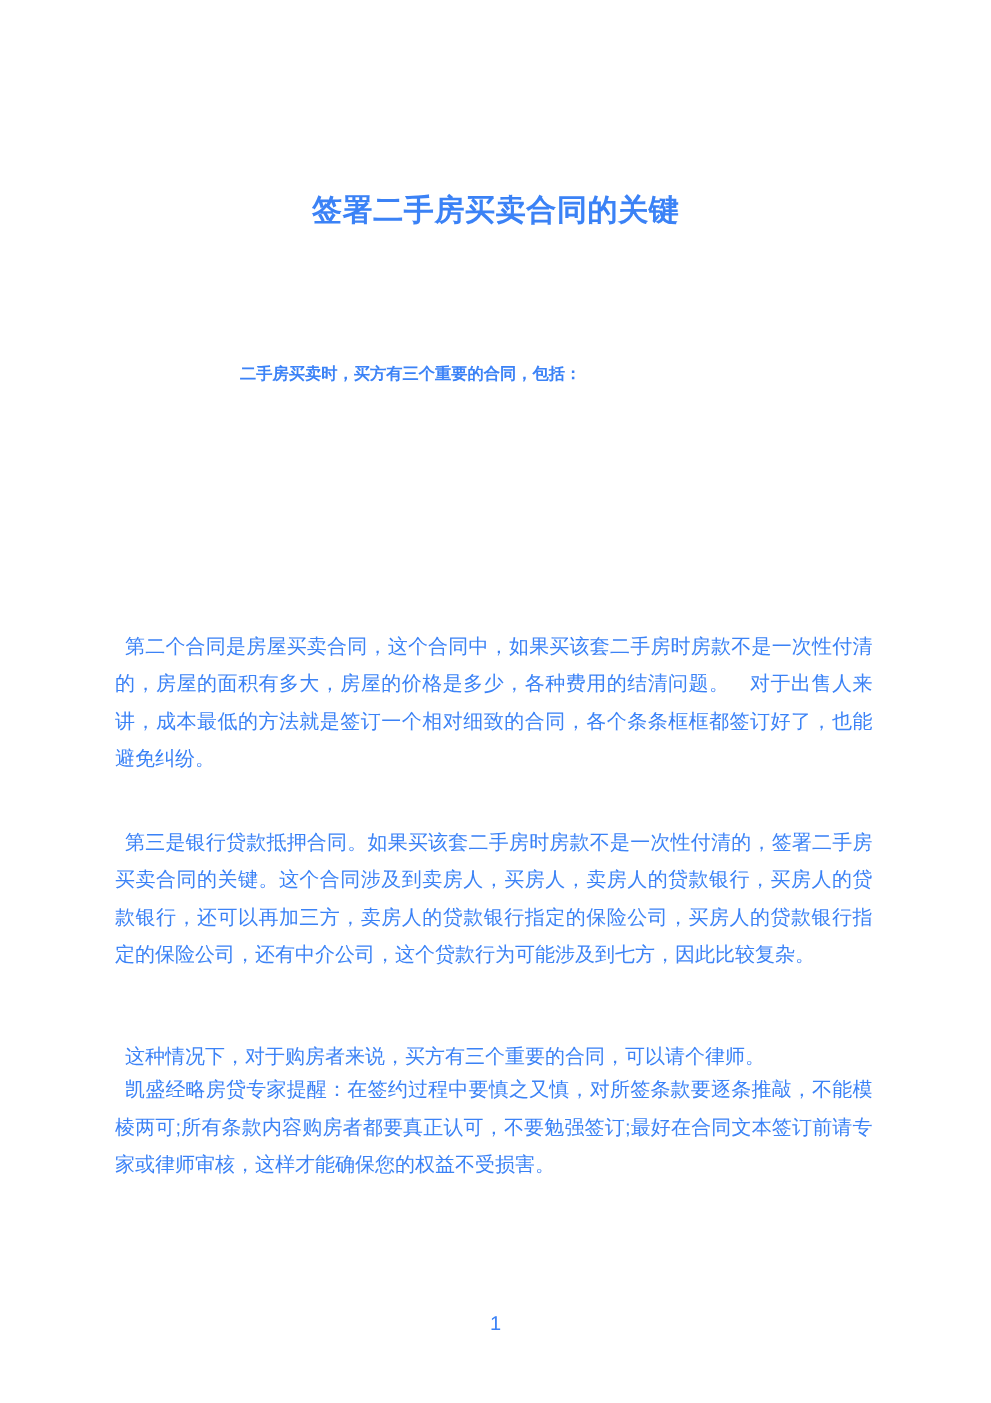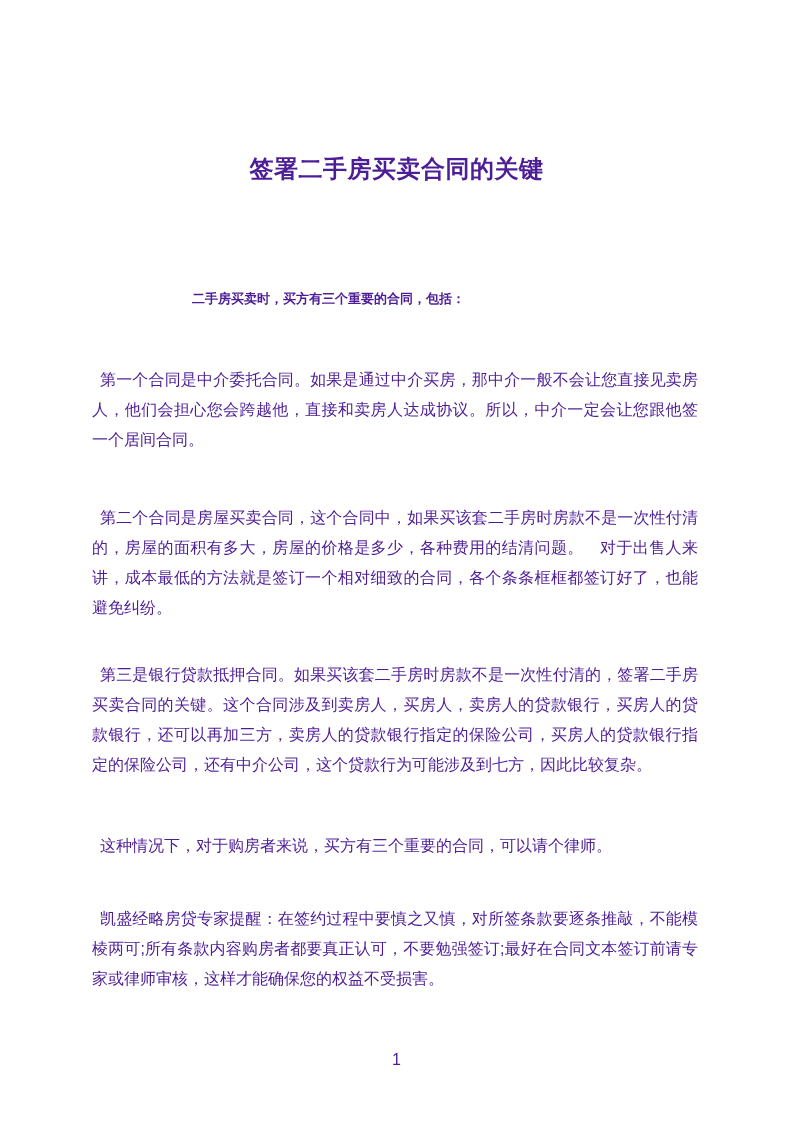--- a/index.html
+++ b/index.html
@@ -6,21 +6,21 @@
     margin: 0;
     padding: 0;
     background: #ffffff;
   }
   .page {
     position: relative;
     width: 793px;
     height: 1122px;
     background: #ffffff;
     font-family: "Liberation Sans", sans-serif;
-    color: #4c1d95;
+    color: #3b82f6;
     overflow: hidden;
   }
   .doc-title {
     position: absolute;
     top: 138px;
     left: 0;
     width: 100%;
     text-align: center;
     font-size: 24px;
     font-weight: bold;
@@ -45,41 +45,40 @@
     font-size: 16px;
     line-height: 30px;
     text-align: justify;
     text-indent: 8px;
     font-weight: normal;
   }
   .para-1 { top: 365px; }
   .para-2 { top: 503px; }
   .para-3 { top: 660px; }
   .para-4 { top: 831px; }
-  .para-5 { top: 904px; }
+  .para-5 { top: 858px; }
   .page-number {
     position: absolute;
     top: 1050px;
     left: 0;
     width: 100%;
     text-align: center;
     font-size: 16px;
     line-height: 20px;
   }
 </style>
 </head>
 <body>
 
 <div class="page">
 
   <h1 class="doc-title">签署二手房买卖合同的关键</h1>
 
   <div class="intro-line">二手房买卖时，买方有三个重要的合同，包括：</div>
 
-  <div class="para para-1">第一个合同是中介委托合同。如果是通过中介买房，那中介一般不会让您直接见卖房人，他们会担心您会跨越他，直接和卖房人达成协议。所以，中介一定会让您跟他签一个居间合同。</div>
 
   <div class="para para-2">第二个合同是房屋买卖合同，这个合同中，如果买该套二手房时房款不是一次性付清的，房屋的面积有多大，房屋的价格是多少，各种费用的结清问题。　对于出售人来讲，成本最低的方法就是签订一个相对细致的合同，各个条条框框都签订好了，也能避免纠纷。</div>
 
   <div class="para para-3">第三是银行贷款抵押合同。如果买该套二手房时房款不是一次性付清的，签署二手房买卖合同的关键。这个合同涉及到卖房人，买房人，卖房人的贷款银行，买房人的贷款银行，还可以再加三方，卖房人的贷款银行指定的保险公司，买房人的贷款银行指定的保险公司，还有中介公司，这个贷款行为可能涉及到七方，因此比较复杂。</div>
 
   <div class="para para-4">这种情况下，对于购房者来说，买方有三个重要的合同，可以请个律师。</div>
 
   <div class="para para-5">凯盛经略房贷专家提醒：在签约过程中要慎之又慎，对所签条款要逐条推敲，不能模棱两可;所有条款内容购房者都要真正认可，不要勉强签订;最好在合同文本签订前请专家或律师审核，这样才能确保您的权益不受损害。</div>
 
   <div class="page-number">1</div>

